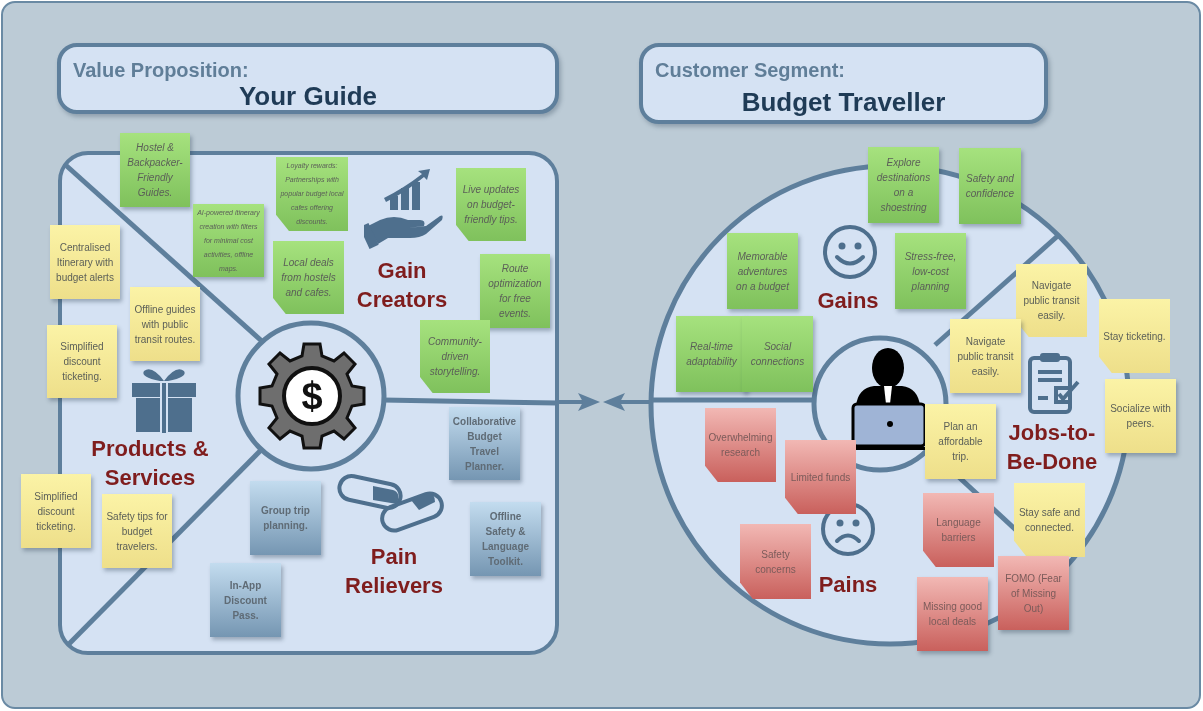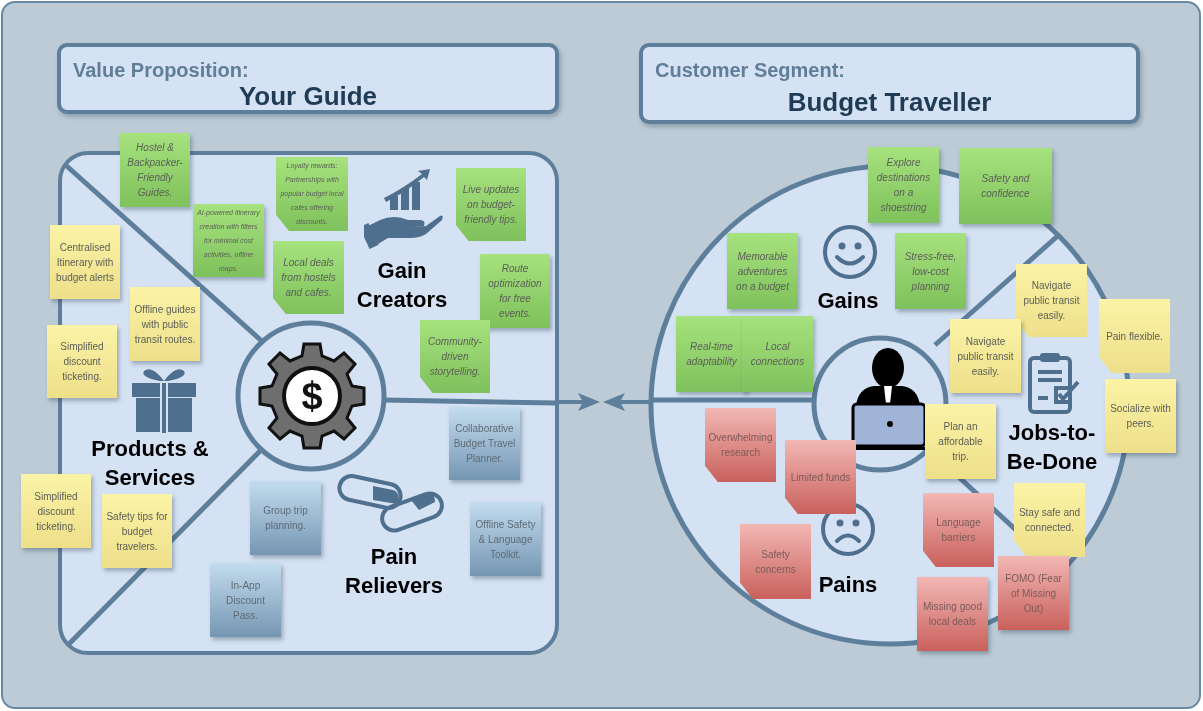--- a/index.html
+++ b/index.html
@@ -6,51 +6,51 @@
   html, body { width: 1203px; height: 711px; overflow: hidden; background: #ffffff; }
   body { font-family: "Liberation Sans", sans-serif; position: relative; }
 
   .frame {
     position: absolute; left: 1px; top: 1px; width: 1200px; height: 708px;
     background: #bccbd6; border: 2px solid #6a8aa4; border-radius: 14px;
   }
 
   .title-box {
     position: absolute; background: #d5e2f3; border: 4px solid #5e7f9c;
-    border-radius: 10px; box-shadow: 2px 3px 4px rgba(60,80,100,0.35); text-decoration: underline;
+    border-radius: 20px; box-shadow: 2px 3px 4px rgba(60,80,100,0.35); text-decoration: underline;
   }
   .title-box .lbl {
     position: absolute; left: 12px; top: 12px; font-weight: bold;
     font-size: 20px; color: #607e98;
   }
   .title-box .ttl {
     position: absolute; left: 0; right: 0; text-align: center; font-weight: bold;
     font-size: 26px; color: #1f3b56;
   }
   #vp-title { left: 57px; top: 43px; width: 502px; height: 71px; }
   #vp-title .ttl { top: 34px; }
-  #cs-title { left: 639px; top: 43px; width: 501px; height: 81px; padding-left: 36px; }
+  #cs-title { left: 639px; top: 43px; width: 409px; height: 81px; padding-left: 36px; }
   #cs-title .ttl { top: 40px; }
 
   .canvas-svg { position: absolute; left: 0; top: 0; }
 
   .section-label {
-    position: absolute; font-weight: bold; color: #000000; text-align: center;
+    position: absolute; font-weight: bold; color: #7f1d1d; text-align: center;
     font-size: 22px; line-height: 29px;
   }
 
   .note {
     position: absolute; display: flex; align-items: center; justify-content: center;
     text-align: center; color: #5b5f58; font-size: 10px; line-height: 15px;
     padding: 4px; box-shadow: 2px 3px 4px rgba(40,60,80,0.35);
   }
   .note.small { font-size: 7px; line-height: 14px; }
   .note.green { background: linear-gradient(180deg, #a6e27e 0%, #7fc15c 100%); font-style: italic; }
   .note.yellow { background: linear-gradient(180deg, #fbf3a6 0%, #eedf8a 100%); }
-  .note.blue { background: linear-gradient(180deg, #c3dcef 0%, #7596b2 100%); color: #5f6b75; }
+  .note.blue { background: linear-gradient(180deg, #c3dcef 0%, #7596b2 100%); color: #5f6b75; font-weight: bold; }
   .note.red { background: linear-gradient(180deg, #f2b8b4 0%, #c9605c 100%); color: #7b5b5a; margin-left: 32px; }
   .note.fold { clip-path: polygon(0 0, 100% 0, 100% 100%, 18% 100%, 0 78%); }
 
   .icon { position: absolute; }
 </style>
 </head>
 <body>
 
 <div class="frame"></div>
 
@@ -200,28 +200,28 @@
 <div class="note yellow" style="left:47px;top:325px;width:70px;height:73px">Simplified discount ticketing.</div>
 <div class="note yellow" style="left:21px;top:474px;width:70px;height:74px">Simplified discount ticketing.</div>
 <div class="note yellow" style="left:102px;top:494px;width:70px;height:74px">Safety tips for budget travelers.</div>
 
 <div class="note blue" style="left:449px;top:407px;width:71px;height:73px">Collaborative Budget Travel Planner.</div>
 <div class="note blue" style="left:250px;top:481px;width:71px;height:74px">Group trip planning.</div>
 <div class="note blue" style="left:470px;top:502px;width:71px;height:74px">Offline Safety &amp; Language Toolkit.</div>
 <div class="note blue" style="left:210px;top:563px;width:71px;height:74px">In-App Discount Pass.</div>
 
 <div class="note green" style="left:868px;top:147px;width:71px;height:76px">Explore destinations on a shoestring</div>
-<div class="note green" style="left:959px;top:148px;width:93px;height:76px">Safety and confidence</div>
+<div class="note green" style="left:959px;top:148px;width:62px;height:76px">Safety and confidence</div>
 <div class="note green" style="left:727px;top:233px;width:71px;height:76px">Memorable adventures on a budget</div>
 <div class="note green" style="left:895px;top:233px;width:71px;height:76px">Stress-free, low-cost planning</div>
 <div class="note green" style="left:676px;top:316px;width:71px;height:76px">Real-time adaptability</div>
-<div class="note green" style="left:742px;top:316px;width:71px;height:76px">Local connections</div>
+<div class="note green" style="left:742px;top:316px;width:71px;height:76px">Social connections</div>
 
 <div class="note yellow fold" style="left:1016px;top:264px;width:71px;height:73px">Navigate public transit easily.</div>
-<div class="note yellow fold" style="left:1099px;top:299px;width:71px;height:74px">Pain flexible.</div>
+<div class="note yellow fold" style="left:1099px;top:299px;width:71px;height:74px">Stay ticketing.</div>
 <div class="note yellow" style="left:950px;top:319px;width:71px;height:74px">Navigate public transit easily.</div>
 <div class="note yellow" style="left:1105px;top:379px;width:71px;height:74px">Socialize with peers.</div>
 <div class="note yellow" style="left:925px;top:404px;width:71px;height:75px">Plan an affordable trip.</div>
 <div class="note yellow fold" style="left:1014px;top:483px;width:71px;height:74px">Stay safe and connected.</div>
 
 <div class="note red fold" style="left:673px;top:408px;width:71px;height:74px">Overwhelming research</div>
 <div class="note red fold" style="left:753px;top:440px;width:71px;height:74px">Limited funds</div>
 <div class="note red fold" style="left:708px;top:524px;width:71px;height:75px">Safety concerns</div>
 <div class="note red fold" style="left:891px;top:493px;width:71px;height:74px">Language barriers</div>
 <div class="note red" style="left:885px;top:577px;width:71px;height:74px">Missing good local deals</div>

